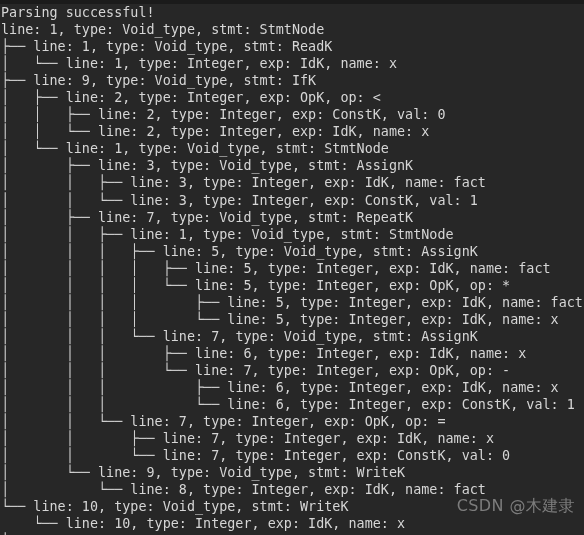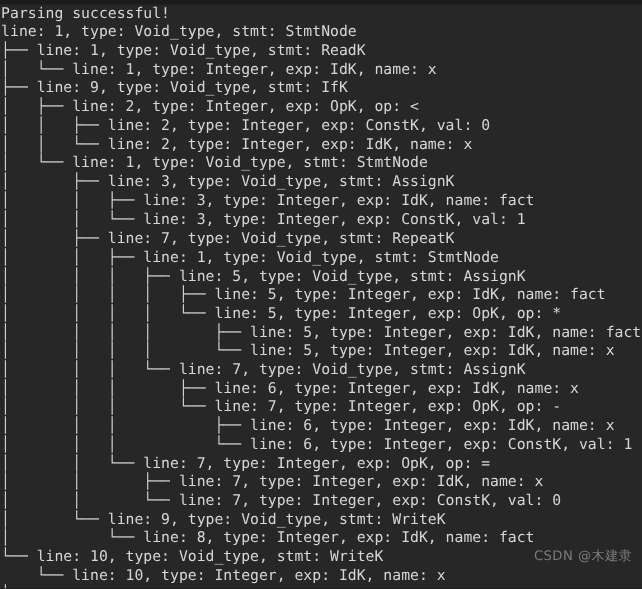--- a/index.html
+++ b/index.html
@@ -44,21 +44,21 @@
     color: #cfcfcf;
   }
   .txt {
     color: #d6d6d6;
   }
   #watermark {
     position: absolute;
     right: 9px;
     bottom: 21px;
     font-family: "DejaVu Sans", "Liberation Sans", sans-serif;
-    font-size: 12px;
+    font-size: 16px;
     color: #7c7c7c;
     letter-spacing: 0.4px;
     user-select: none;
   }
 </style>
 </head>
 <body>
 
 <div id="terminal">
   <div id="top-strip"></div>

